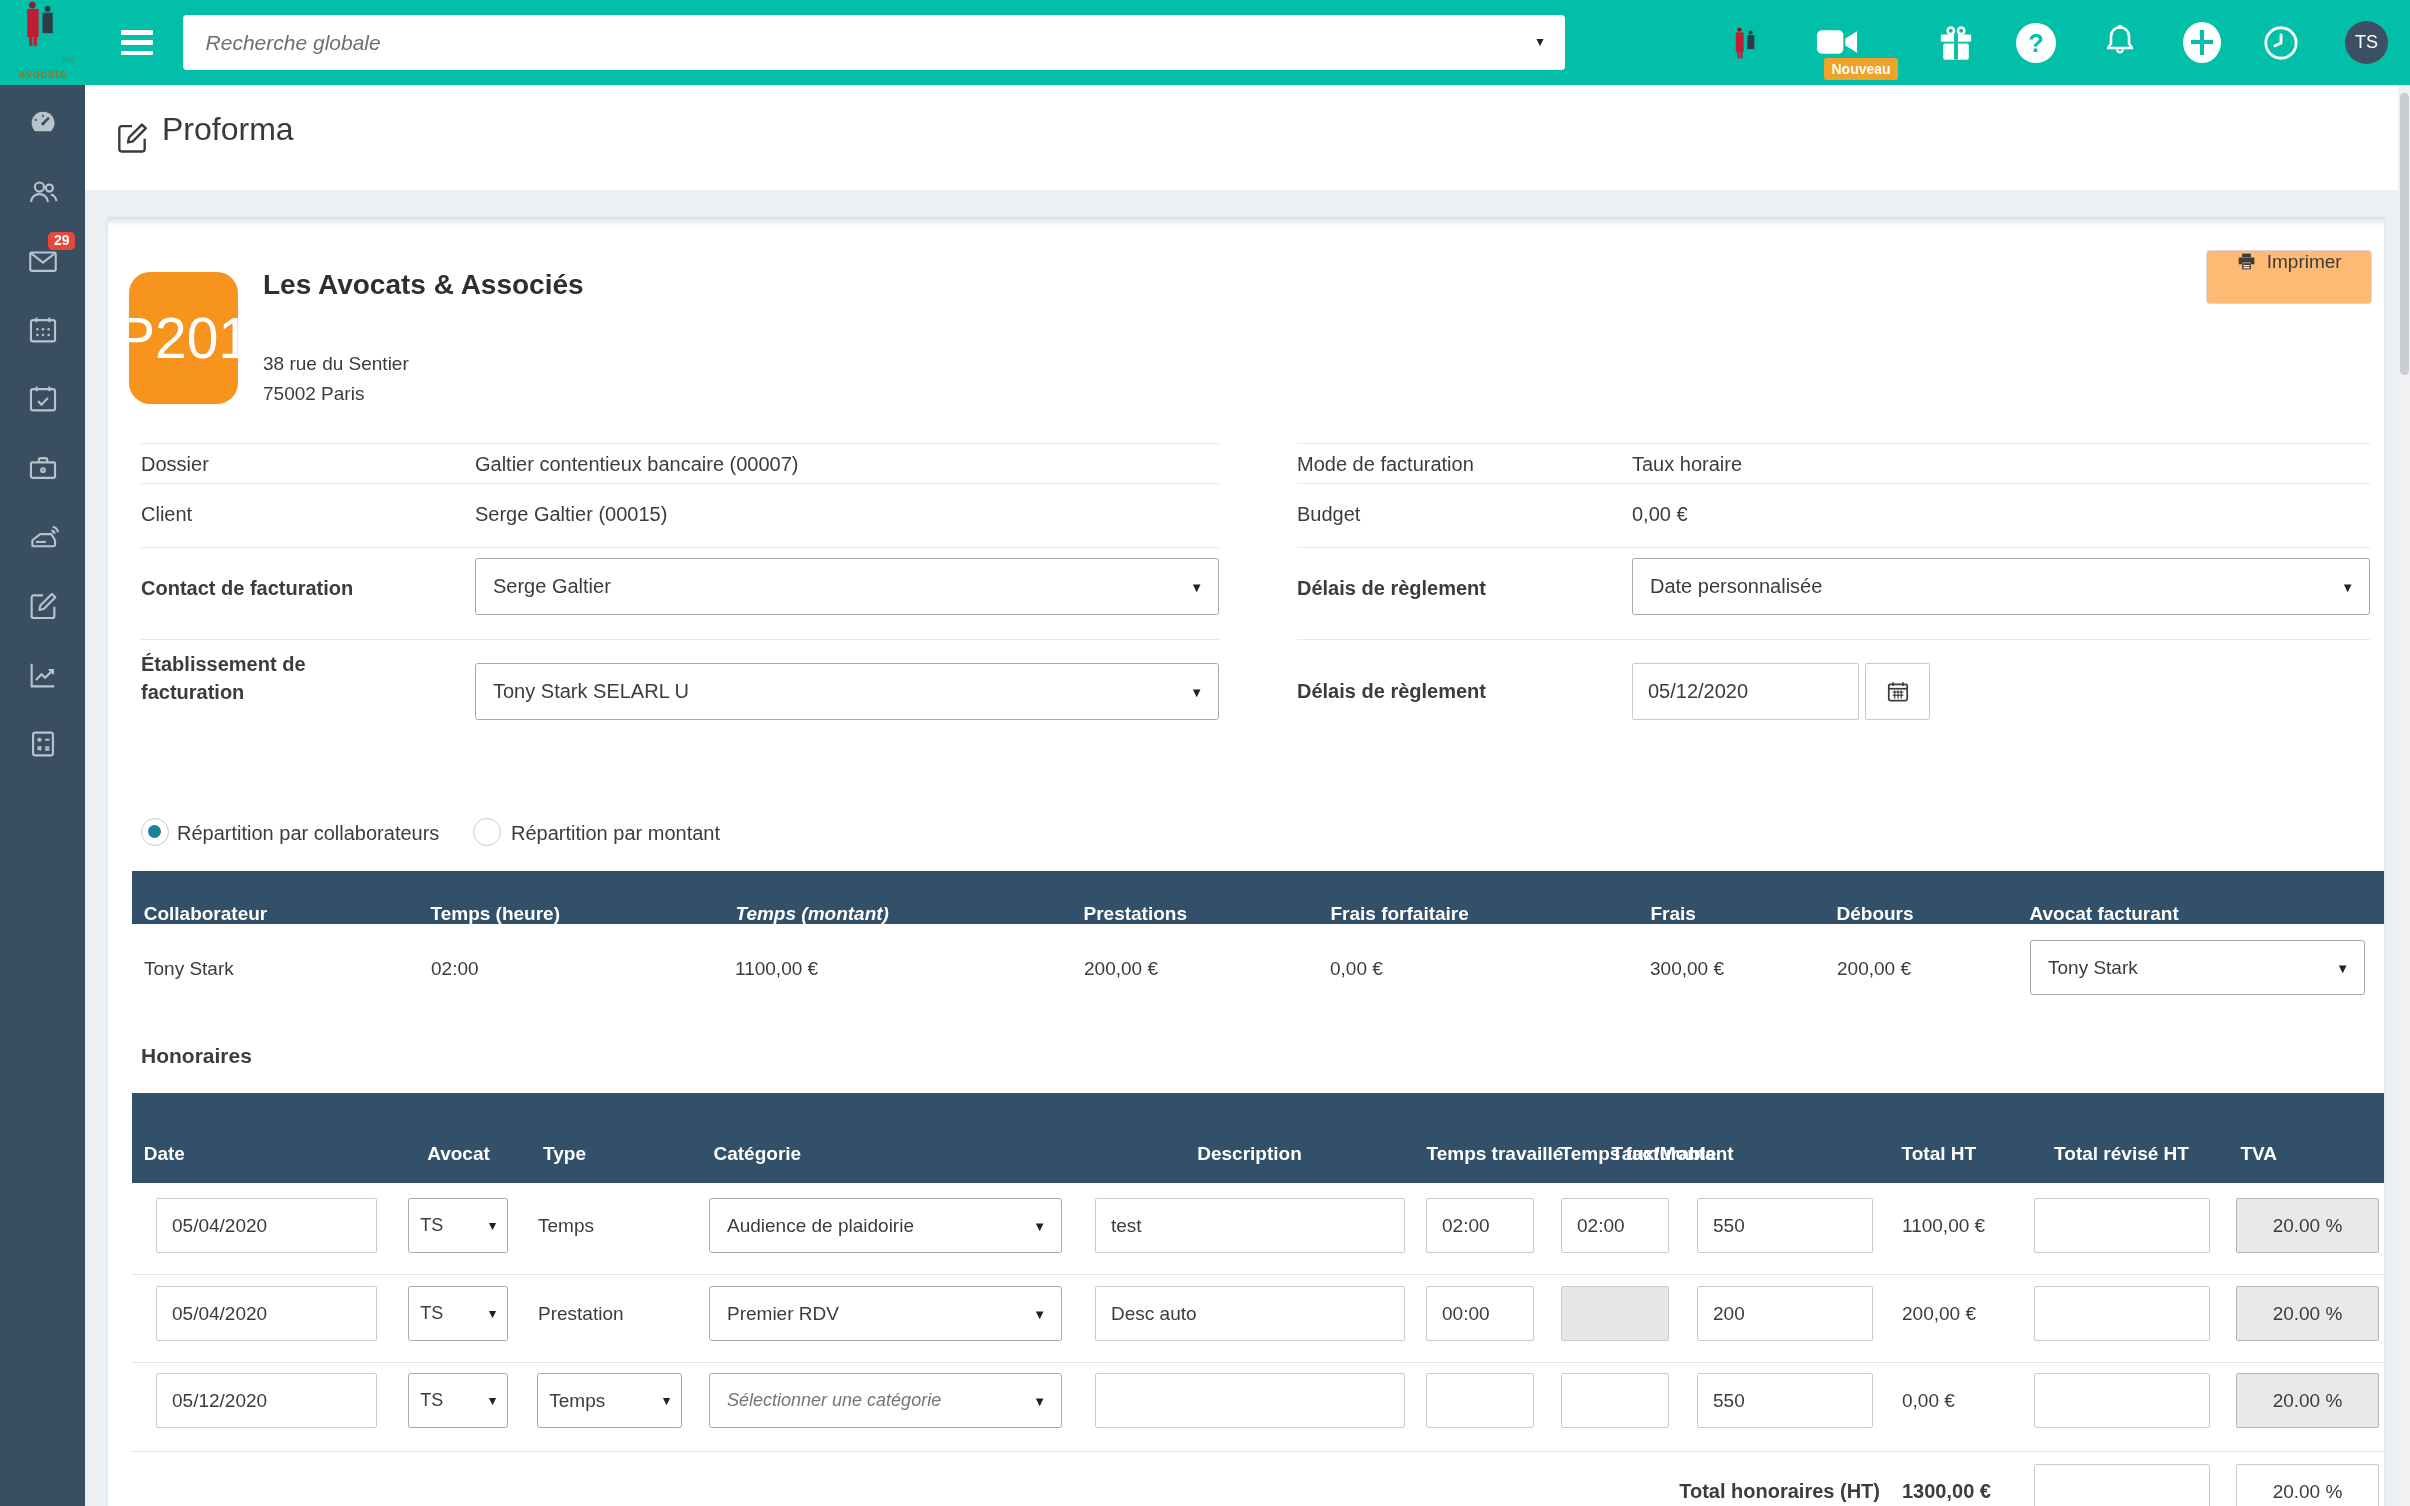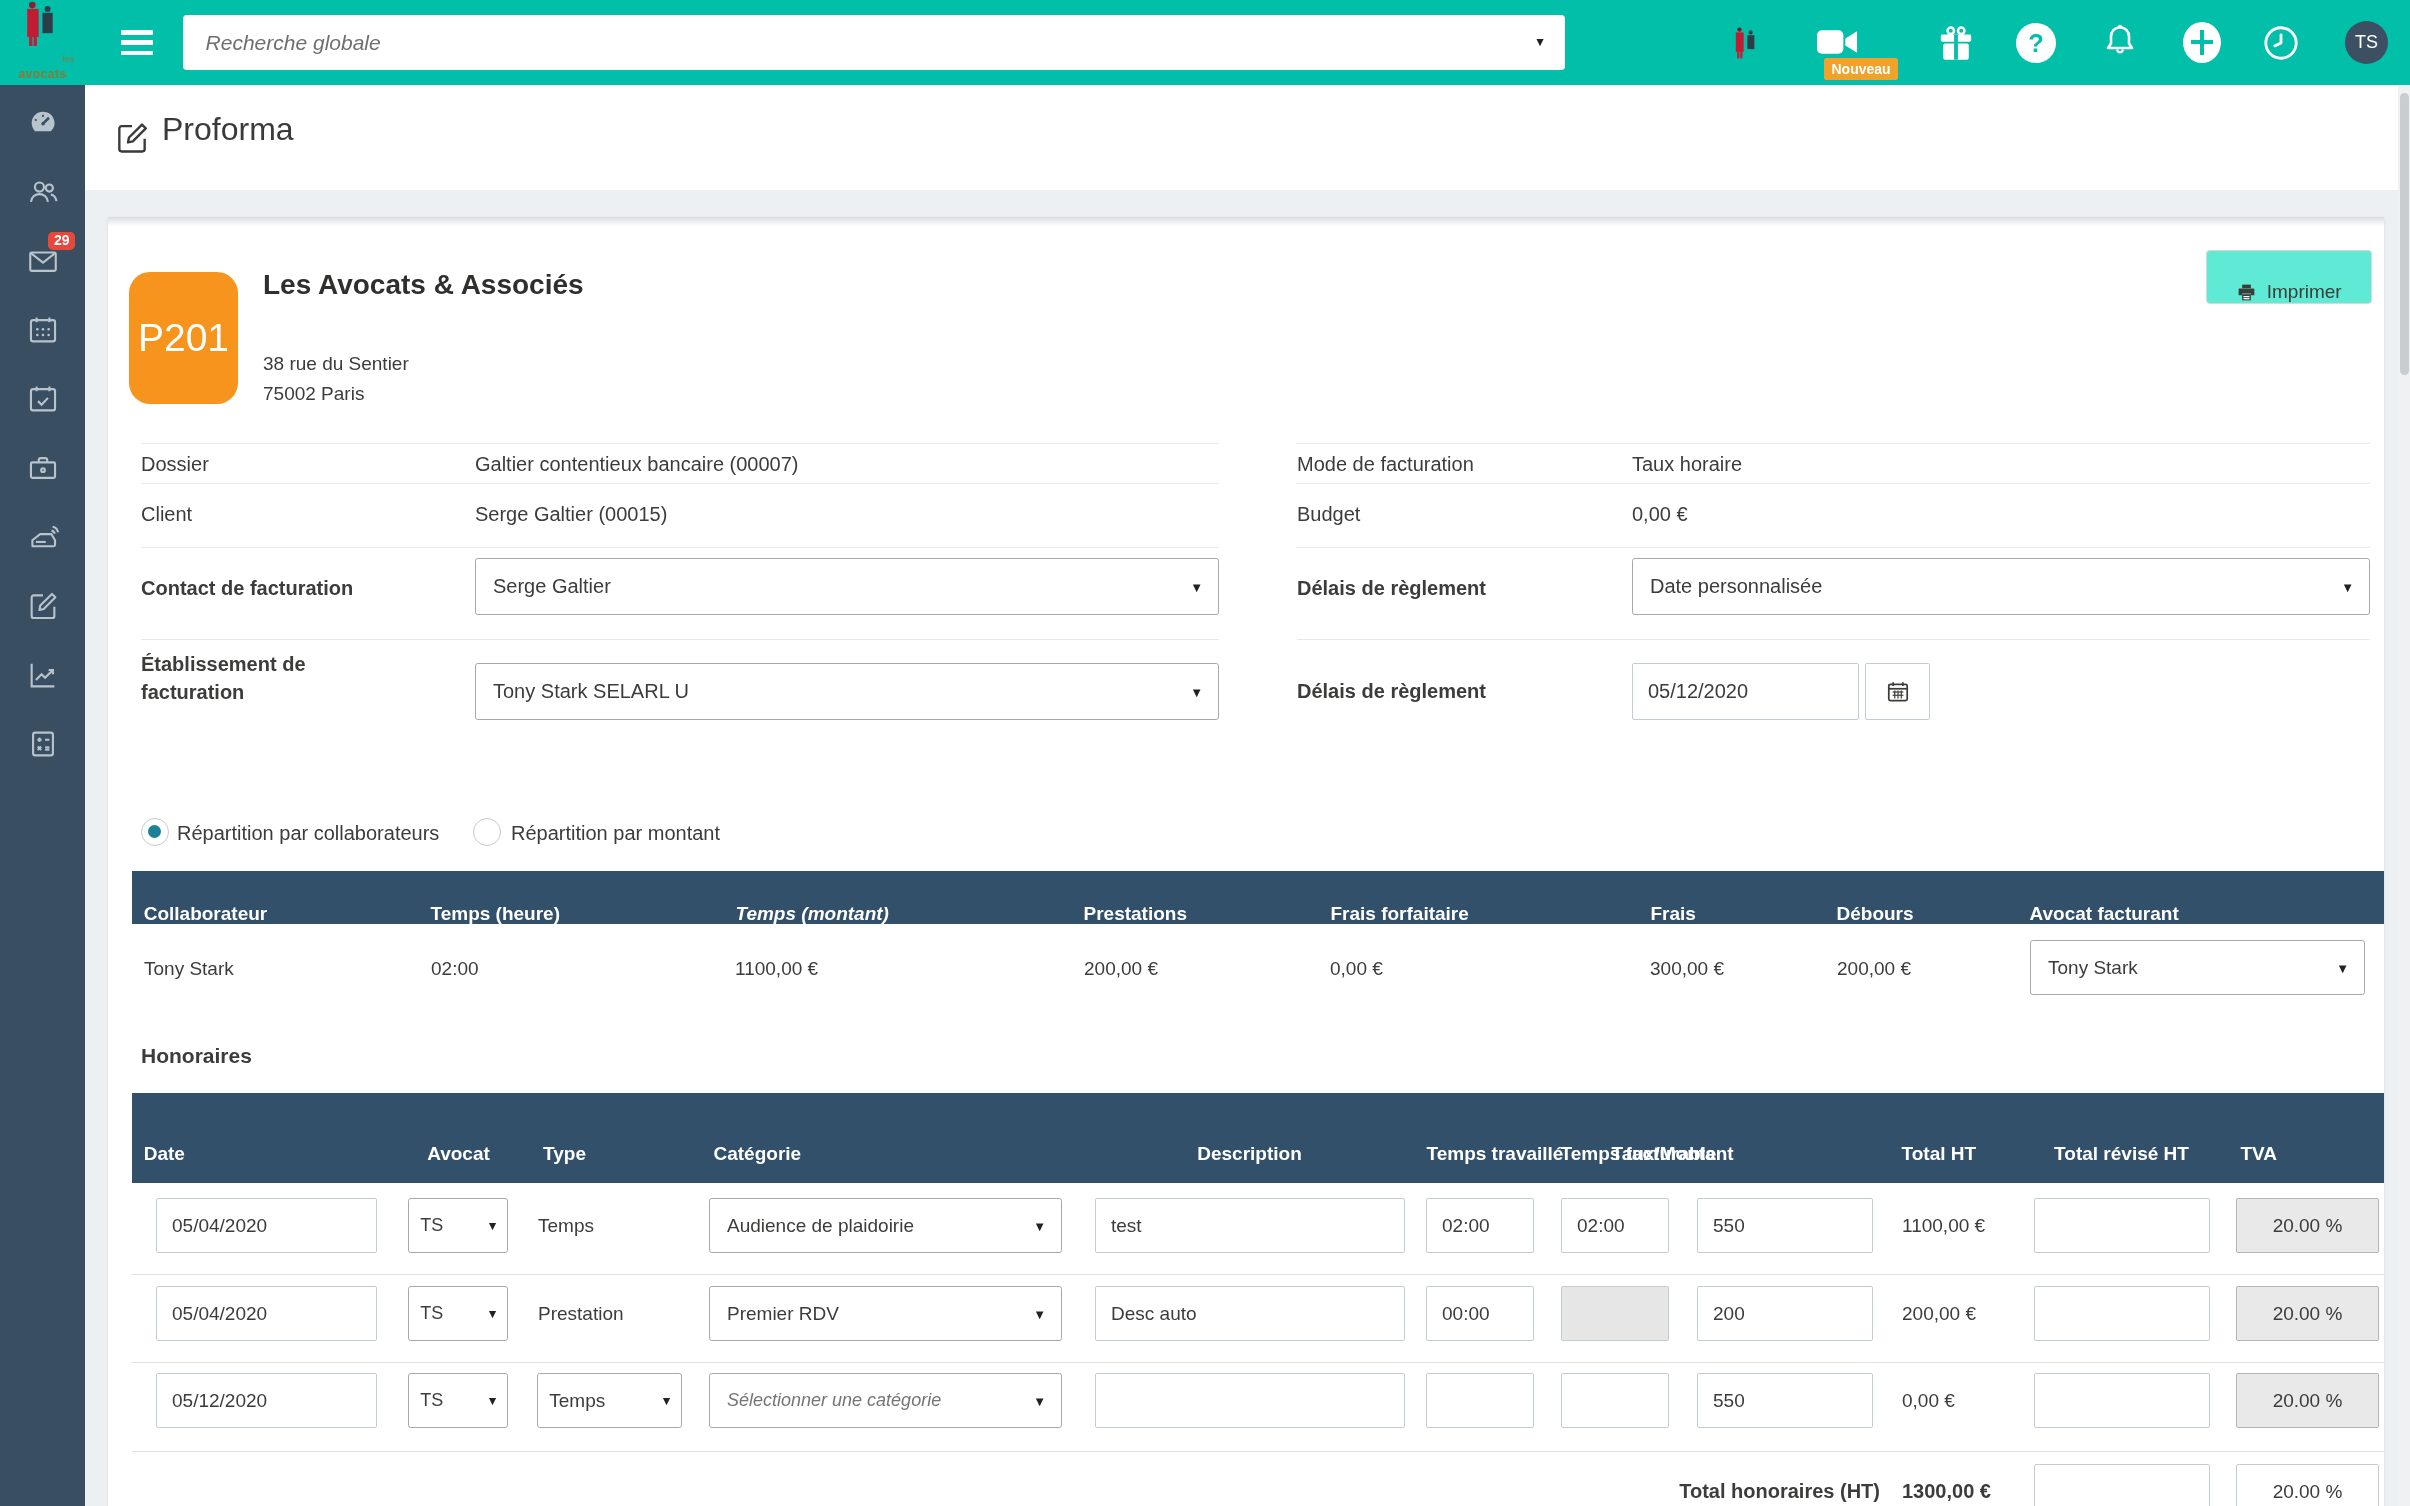--- a/index.html
+++ b/index.html
@@ -36,25 +36,25 @@
   .avatar{width:43px;height:43px;border-radius:50%;background:#3D5063;color:#fff;text-align:center;
           line-height:43px;font-size:18px;}
   
   .page-head{position:absolute;left:85px;top:85px;width:2326px;height:105px;background:#fff;}
   .page-head h1{position:absolute;left:77px;top:26px;margin:0;font-size:32px;font-weight:400;color:#3A3A3A;}
   .page-head svg{position:absolute;left:28px;top:34px;}
   .card{position:absolute;left:108px;top:217px;width:2276px;height:1299px;background:#fff;box-shadow:0 0.9px 2.8px rgba(0,0,0,.10);}
   .card-shade{position:absolute;left:0;top:0;width:100%;height:8.5px;background:linear-gradient(#D9DDE1,#fff);}
   .abs{position:absolute;}
   .pnum{left:21px;top:55px;width:109px;height:132px;background:#F7941E;border-radius:21px;color:#fff;
-        font-size:39px;display:flex;align-items:center;justify-content:center;}
+        font-size:57px;display:flex;align-items:center;justify-content:center;}
   .company{left:155px;top:52px;font-size:28px;font-weight:bold;color:#2F2F2E;}
   .addr{left:155px;font-size:19px;line-height:26px;}
-  .print-btn{left:2098px;top:33px;width:164px;height:52px;background:#5eead4;border:0.9px solid #D8D8D8;border-radius:3.8px;
-             display:flex;align-items:flex-end;justify-content:center;gap:9.4px;font-size:19px;cursor:pointer;}
+  .print-btn{left:2098px;top:33px;width:164px;height:52px;background:#fdba74;border:0.9px solid #D8D8D8;border-radius:3.8px;
+             display:flex;align-items:flex-start;justify-content:center;gap:9.4px;font-size:19px;cursor:pointer;}
   .hline{position:absolute;border-top:0.9px solid #E9E9E9;height:0;}
   .ilabel{font-size:20px;}
   .b{font-weight:bold;}
   
   .sel{position:absolute;background:#fff;border:1.9px solid #A8A8A8;border-radius:2.8px;cursor:pointer;
        display:flex;align-items:center;font-size:20px;padding-left:17px;box-sizing:border-box;}
   .sel::after{content:"▼";position:absolute;right:15px;top:50%;transform:translateY(-50%);font-size:13px;color:#222;}
   .sel.small{font-size:18px;padding-left:11.3px;}
   .sel.small::after{right:8.5px;font-size:12.2px;}
   .sel .ph{font-style:italic;color:#757575;}

